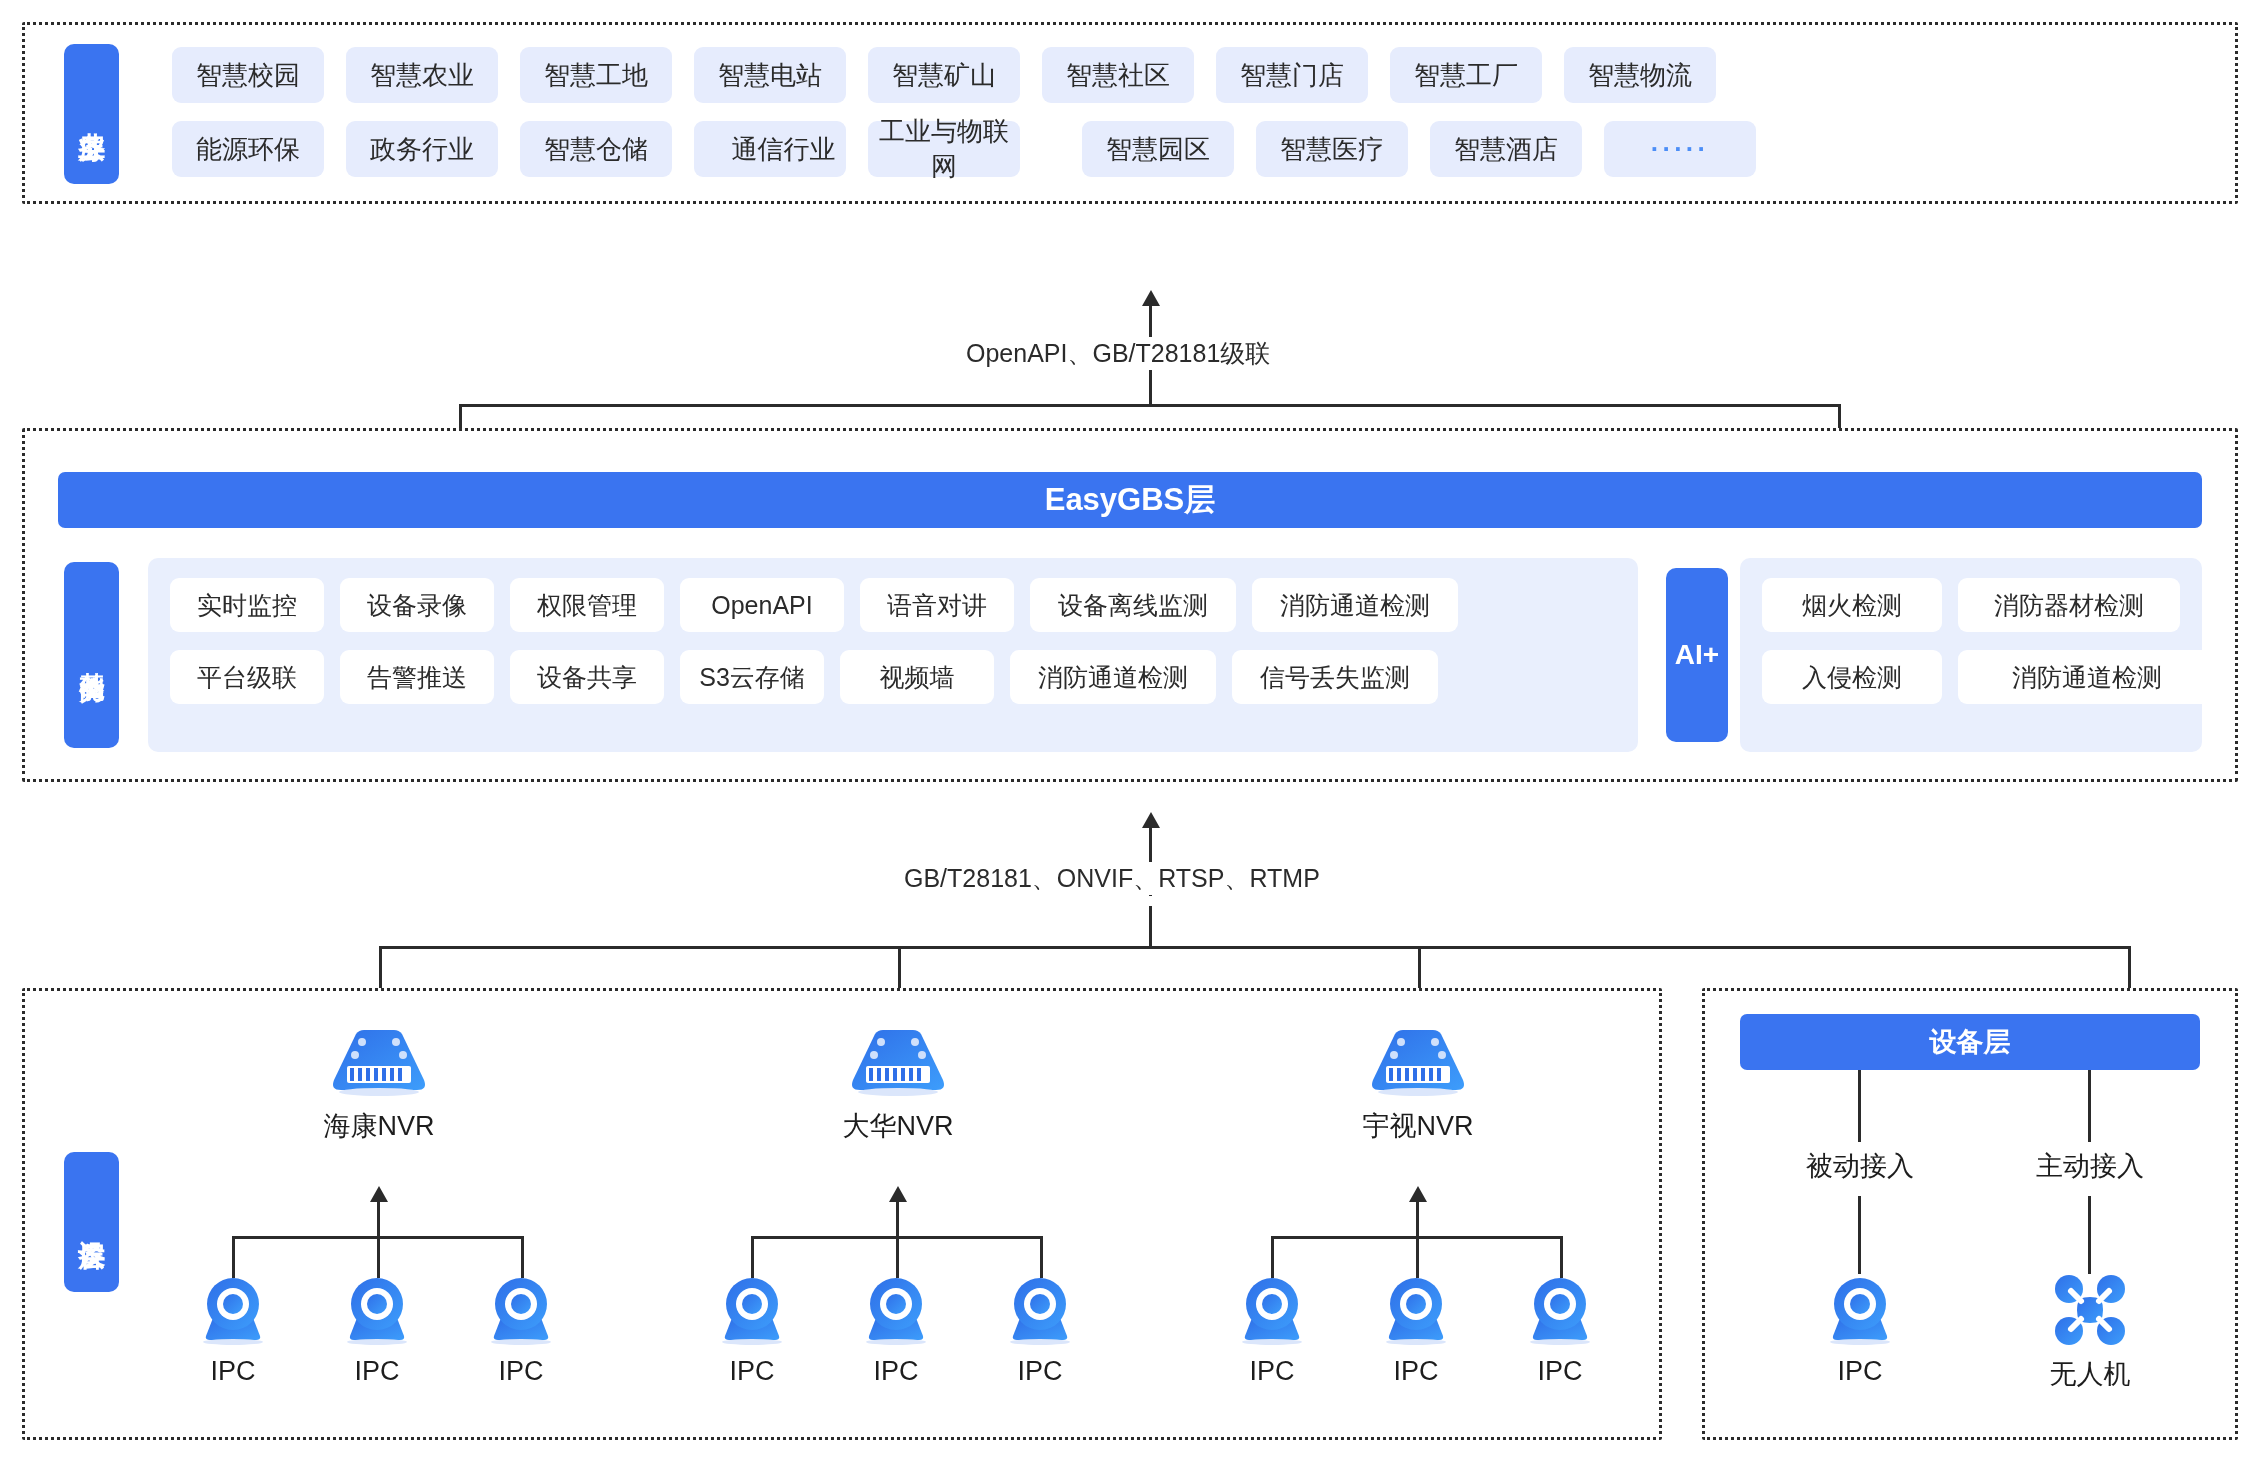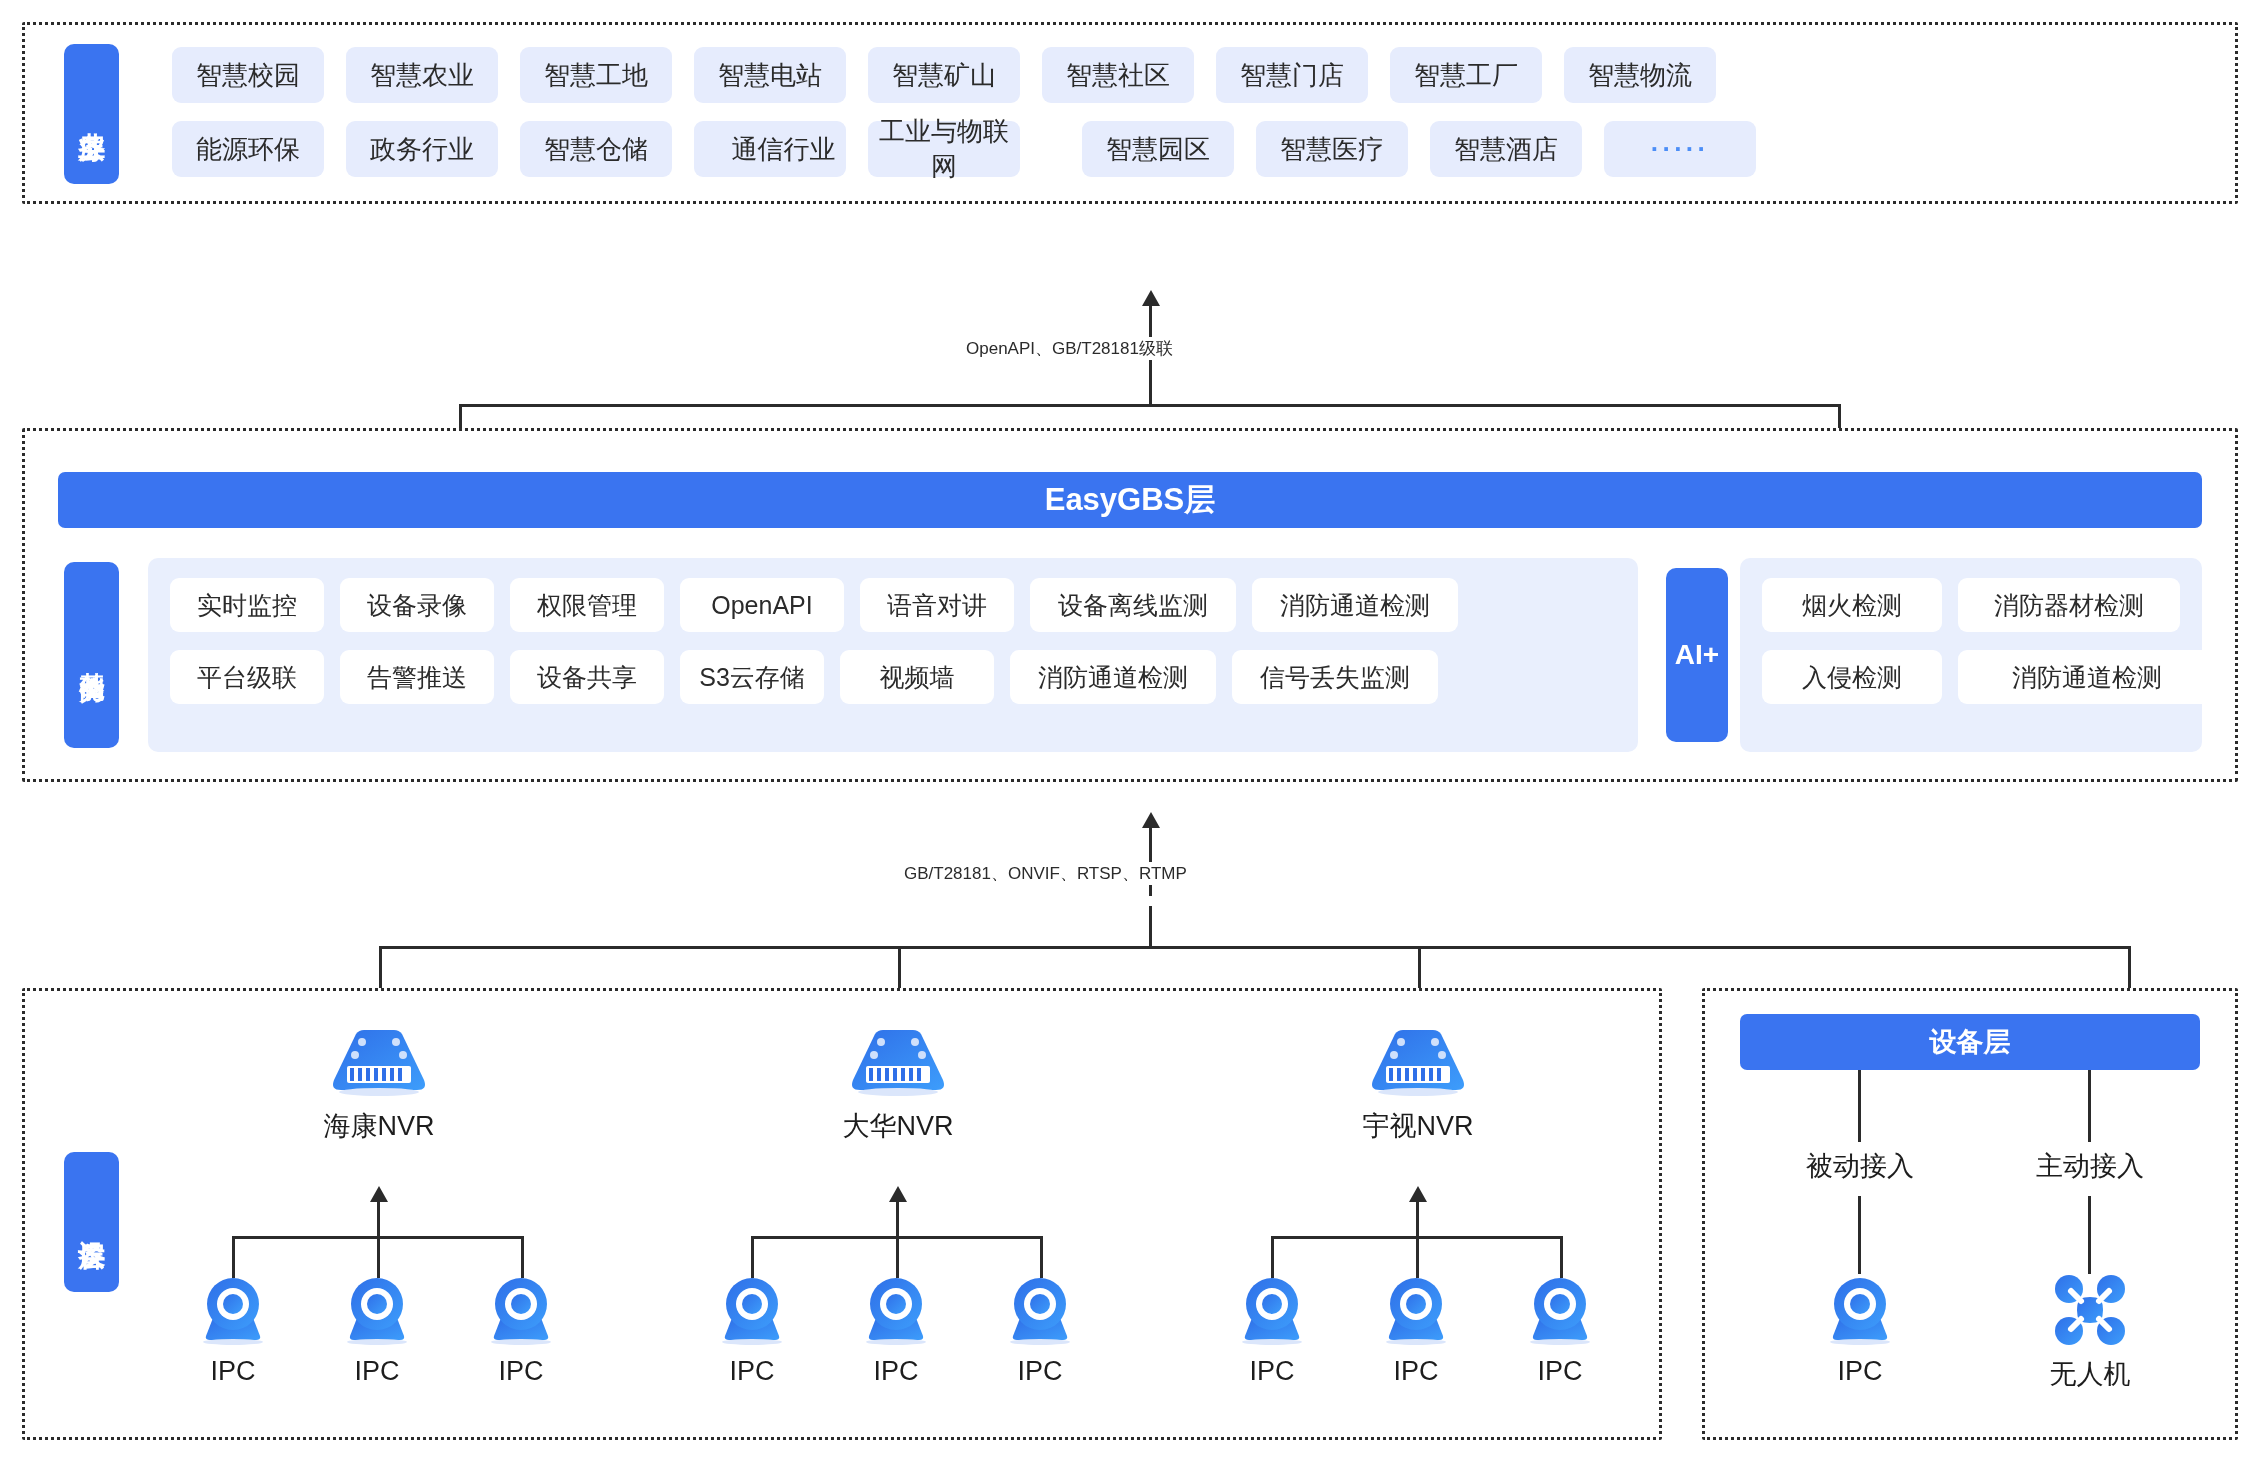--- a/index.html
+++ b/index.html
@@ -68,21 +68,21 @@
     border-radius: 7px;
     color: #ffffff;
     display: flex;
     align-items: center;
     justify-content: center;
     font-weight: 700;
   }
 
   .conn-label {
     position: absolute;
-    font-size: 17px;
+    font-size: 25px;
     color: #2b2b2b;
     background: #ffffff;
     padding: 0 14px;
     white-space: nowrap;
   }
 
   .line-v { position: absolute; width: 3px; background: #2b2b2b; }
   .line-h { position: absolute; height: 3px; background: #2b2b2b; }
 
   .arrow-up {

